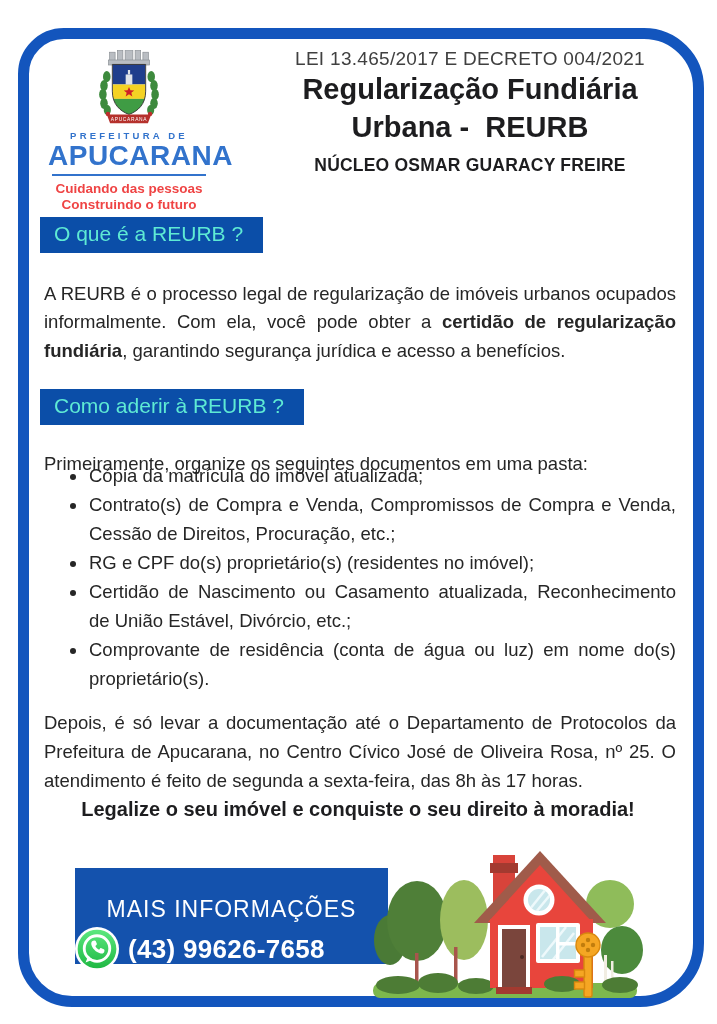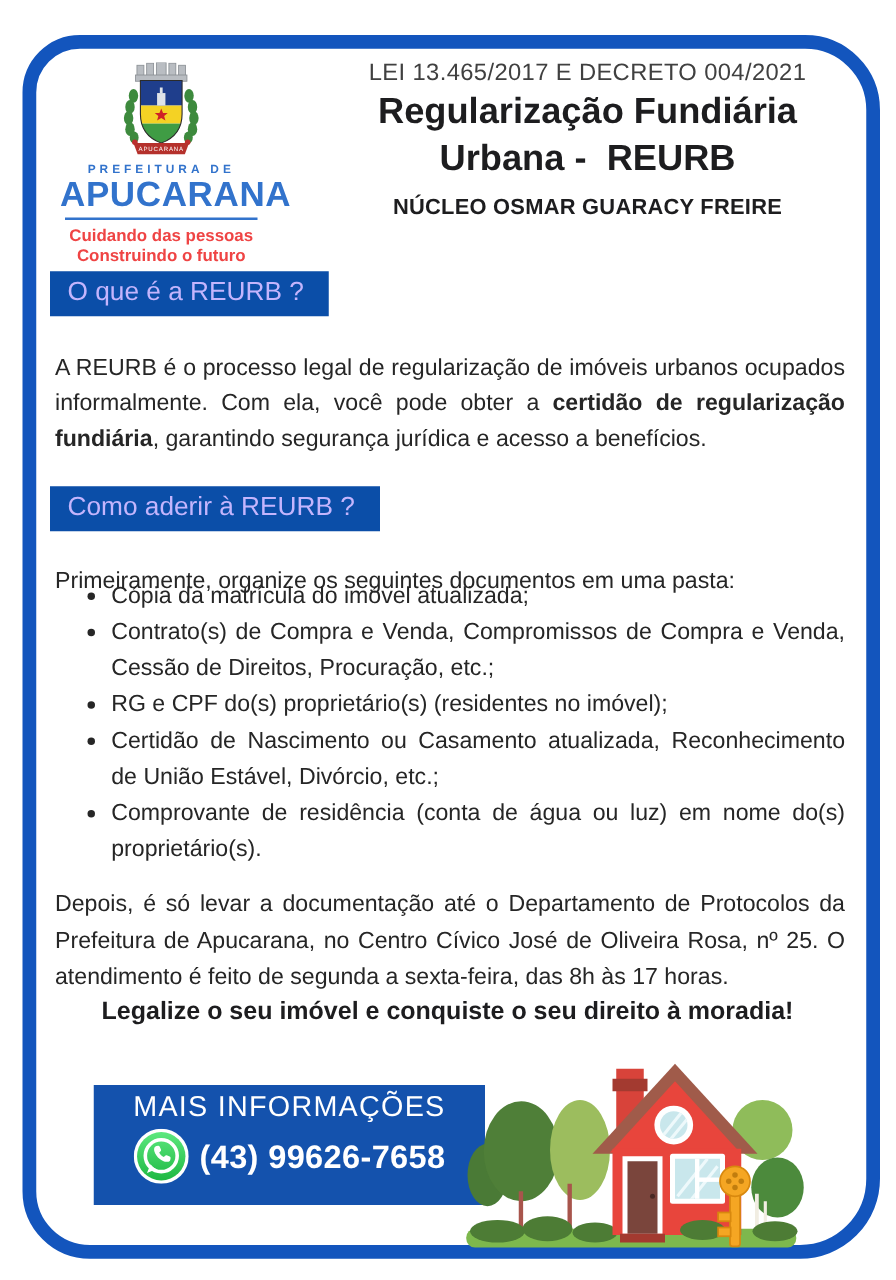--- a/index.html
+++ b/index.html
@@ -19,43 +19,43 @@
   .logo-prefix { font-size:9.5px; font-weight:bold; letter-spacing:3.2px; color:#3273cc; margin-top:0; white-space:nowrap; }
   .logo-name { font-size:28px; font-weight:bold; color:#3273cc; line-height:1; margin-top:1px; letter-spacing:0.5px; }
   .logo-rule { border:none; border-top:2px solid #3273cc; margin:4px 4px 5px 4px; }
   .logo-tag { font-size:13.5px; font-weight:bold; color:#ef4444; line-height:1.2; }
   .header-right { position:absolute; left:248px; top:48px; width:444px; text-align:center; z-index:2; }
   .law { font-size:19px; letter-spacing:0.3px; color:#404040; }
   .title { font-size:29px; font-weight:bold; line-height:1.3; margin-top:1px; white-space:pre-wrap; color:#1d1d1f; }
   .nucleus { font-size:17.5px; font-weight:bold; margin-top:9px; letter-spacing:0.2px; color:#1d1d1f; }
   
   .bar {
-    position:absolute; left:40px; background:#0b4ea8; color:#c4b5fd;
+    position:absolute; left:40px; background:#0b4ea8; color:#5eead4;
     font-size:21px; padding:5px 20px 7px 14px; z-index:2;
   }
   .bar1 { top:217px; }
   .bar2 { top:389px; }
   
   .p1 { position:absolute; left:44px; top:261px; width:632px; font-size:18.5px; line-height:28.5px; text-align:justify; z-index:2; }
   .p-intro { position:absolute; left:44px; top:434px; width:632px; font-size:18.5px; z-index:2; }
   ul.docs {
     position:absolute; left:44px; top:461px; width:588px; margin:0;
     padding:0 0 0 44px; font-size:18.5px; line-height:29px; text-align:justify;
     z-index:2; box-sizing:content-box;
   }
   ul.docs li { padding-left:1px; }
   .p2 { position:absolute; left:44px; top:689px; width:632px; font-size:18.5px; line-height:29px; text-align:justify; z-index:2; }
   .cta { position:absolute; left:58px; top:795px; width:600px; text-align:center; font-size:20px; font-weight:bold; line-height:1.4; color:#1d1d1f; z-index:2; }
   
   .contact {
     position:absolute; left:75px; top:868px; width:313px; height:96px;
     background:#1452ad; color:#ffffff; text-align:center; z-index:3;
   }
-  .contact-label { font-size:23px; font-weight:300; letter-spacing:1px; margin-top:4px; }
-  .contact-row { display:flex; align-items:center; justify-content:center; gap:9px; margin-top:4px; }
+  .contact-label { font-size:23px; font-weight:300; letter-spacing:1px; margin-top:28px; }
+  .contact-row { display:flex; align-items:center; justify-content:flex-start; gap:9px; margin-top:4px; }
   .wa-icon { width:44px; height:44px; flex:0 0 auto; }
   .phone { font-size:26px; font-weight:bold; letter-spacing:0.3px; }
   
   .scene { position:absolute; left:368px; top:843px; width:282px; height:165px; z-index:4; }
   .scene svg { display:block; width:282px; height:165px; }
 </style>
 </head>
 <body>
 
 <div class="page">

